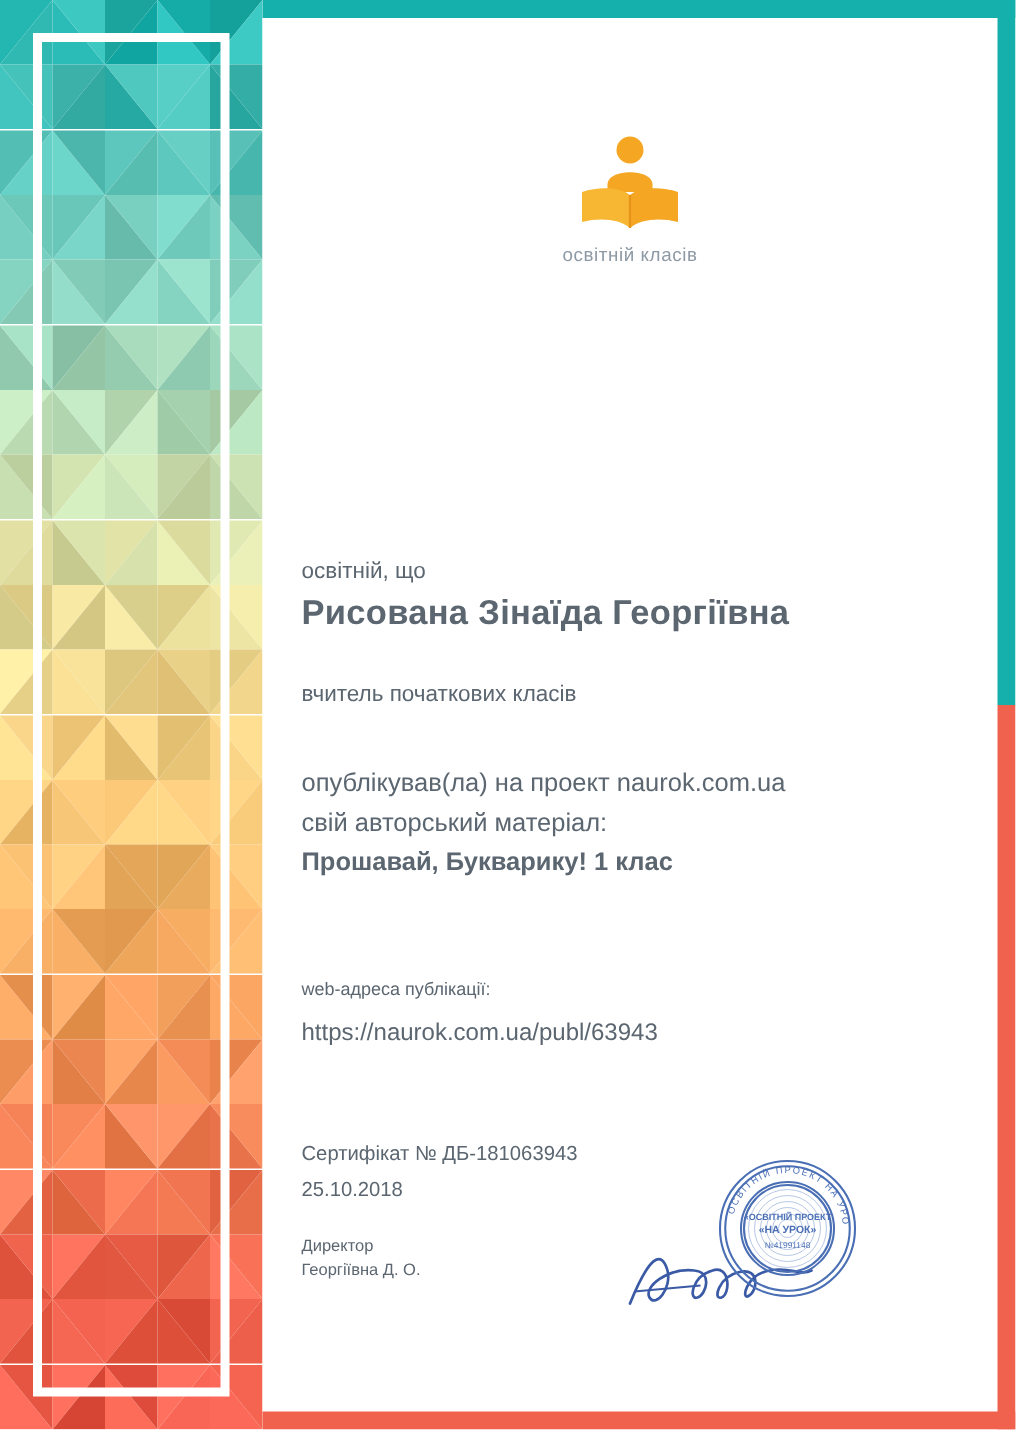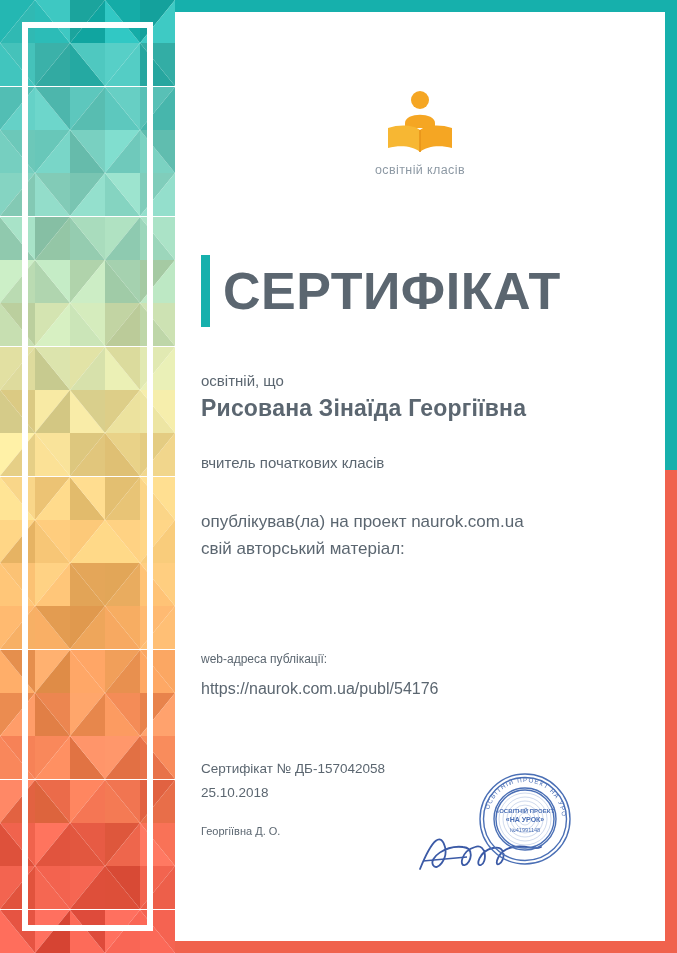--- a/index.html
+++ b/index.html
@@ -444,39 +444,37 @@
           <circle cx="36" cy="10" r="9" fill="#f5a623"></circle>
           <path d="M21 33 C21 22 51 22 51 33 L51 38 L21 38 Z" fill="#f5a623"></path>
           <path d="M4 38 C16 34 30 35 36 40 L36 62 C29 56 16 55 4 58 Z" fill="#f7b733"></path>
           <path d="M68 38 C56 34 42 35 36 40 L36 62 C43 56 56 55 68 58 Z" fill="#f5a623"></path>
           <path d="M36 40 L36 62" stroke="#e8941a" stroke-width="1.6" fill="none"></path>
         </svg>
       </div>
       <div class="logo-sub">освітній класів</div>
     </div>
 
-    <div class="title-row">
-      <div class="title-bar"></div>
-      <div class="title-text">СЕРТИФІКАТ</div>
-    </div>
 
     <div class="body-text line-attests">освітній, що</div>
     <div class="body-text line-name">Рисована Зінаїда Георгіївна</div>
     <div class="body-text line-role">вчитель початкових класів</div>
 
     <div class="body-text line-pub1">опублікував(ла) на проект naurok.com.ua</div>
     <div class="body-text line-pub2">свій авторський матеріал:</div>
+    <div class="body-text line-work">Прошавай, Букварику! 1 клас</div>
 
     <div class="body-text line-weblab">web-адреса публікації:</div>
-    <div class="body-text line-weburl">https://naurok.com.ua/publ/54176</div>
-
-    <div class="body-text line-certno">Сертифікат № ДБ-157042058</div>
+    <div class="body-text line-weburl">https://naurok.com.ua/publ/63943</div>
+
+    <div class="body-text line-certno">Сертифікат № ДБ-181063943</div>
     <div class="body-text line-date">25.10.2018</div>
 
     <div class="sign-block">
+      <div>Директор</div>
       <div>Георгіївна Д. О.</div>
     </div>
 
     <div class="signature">
       <svg width="130" height="70" viewBox="0 0 130 70" xmlns="http://www.w3.org/2000/svg">
         <path d="M5 52 C18 20 26 16 30 30 C33 42 22 55 18 48 C14 41 30 28 48 30 C60 31 56 46 50 48 C44 50 46 34 60 30 C72 26 72 46 66 48 C60 50 64 34 78 31 C92 28 90 44 84 47 C79 50 82 33 98 30 C112 27 118 34 126 30" stroke="#3b5aa6" stroke-width="1.8" fill="none" stroke-linecap="round"></path>
         <path d="M8 44 L52 40" stroke="#3b5aa6" stroke-width="1.4" fill="none"></path>
       </svg>
     </div>
 

